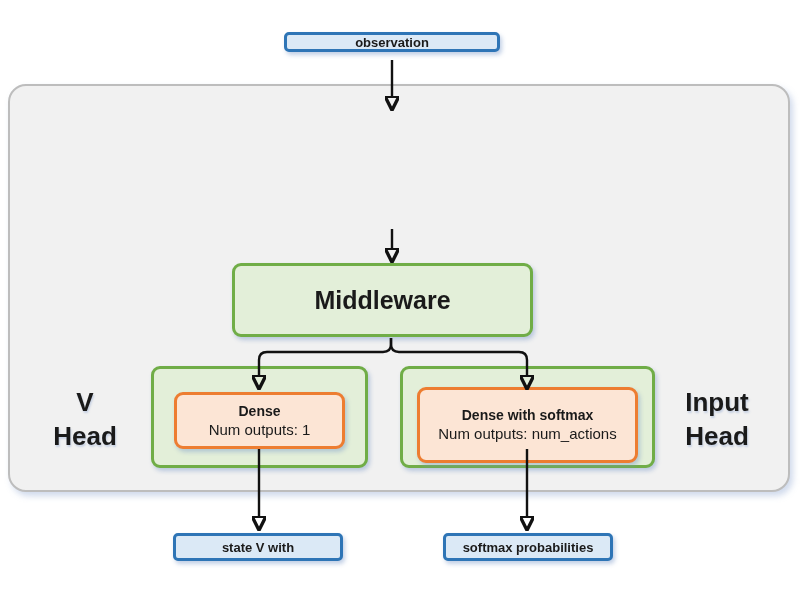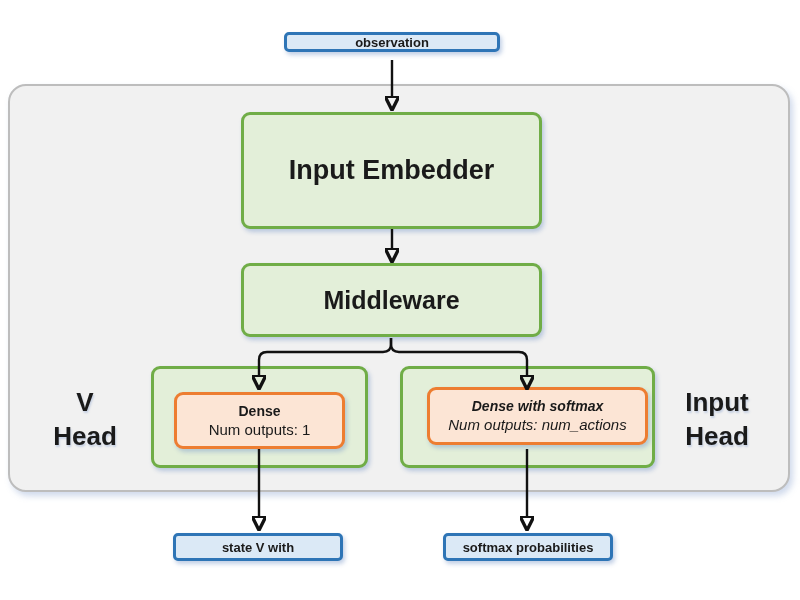--- a/index.html
+++ b/index.html
@@ -47,25 +47,25 @@
   }
   .orange {
     background: var(--orange-fill, #fce5d5);
     border: 3px solid var(--orange-border, #ed7d31);
     border-radius: 9px;
     flex-direction: column;
     box-shadow: 2px 3px 4px rgba(120,150,200,0.45);
   }
   .obs          { left: 284px; top: 32px;  width: 216px; height: 20px; }
   .embedder     { left: 241px; top: 112px; width: 301px; height: 117px; font-size: 27px; }
-  .middleware   { left: 241px; top: 263px; width: 301px; height: 74px;  font-size: 25px; }
+  .middleware   { left: 232px; top: 263px; width: 301px; height: 74px;  font-size: 25px; }
   .vhead-box    { left: 151px; top: 366px; width: 217px; height: 102px; }
   .phead-box    { left: 400px; top: 366px; width: 255px; height: 102px; }
   .vdense       { left: 174px; top: 392px; width: 171px; height: 57px; }
-  .pdense       { left: 427px; top: 387px; width: 221px; height: 58px; font-style: italic; }
+  .pdense       { left: 417px; top: 387px; width: 221px; height: 76px; }
   .statev       { left: 173px; top: 533px; width: 170px; height: 28px; }
   .actionp      { left: 443px; top: 533px; width: 170px; height: 28px; }
   .dense-title  { font-weight: bold; font-size: 14px; line-height: 1.3; }
   .dense-sub    { font-weight: normal; font-size: 15px; line-height: 1.3; }
   .side-label {
     position: absolute;
     width: 120px;
     text-align: center;
     font-weight: bold;
     font-size: 26px;
@@ -96,21 +96,20 @@
     <div>Head</div>
   </div>
 
   <div class="side-label plabel">
     <div>Input</div>
     <div>Head</div>
   </div>
 
   <div class="box blue obs">observation</div>
 
-  <div class="box green embedder">Input Embedder</div>
 
   <div class="box green middleware">Middleware</div>
 
   <div class="box green vhead-box"></div>
   <div class="box orange vdense">
     <div class="dense-title">Dense</div>
     <div class="dense-sub">Num outputs: 1</div>
   </div>
 
   <div class="box green phead-box"></div>

